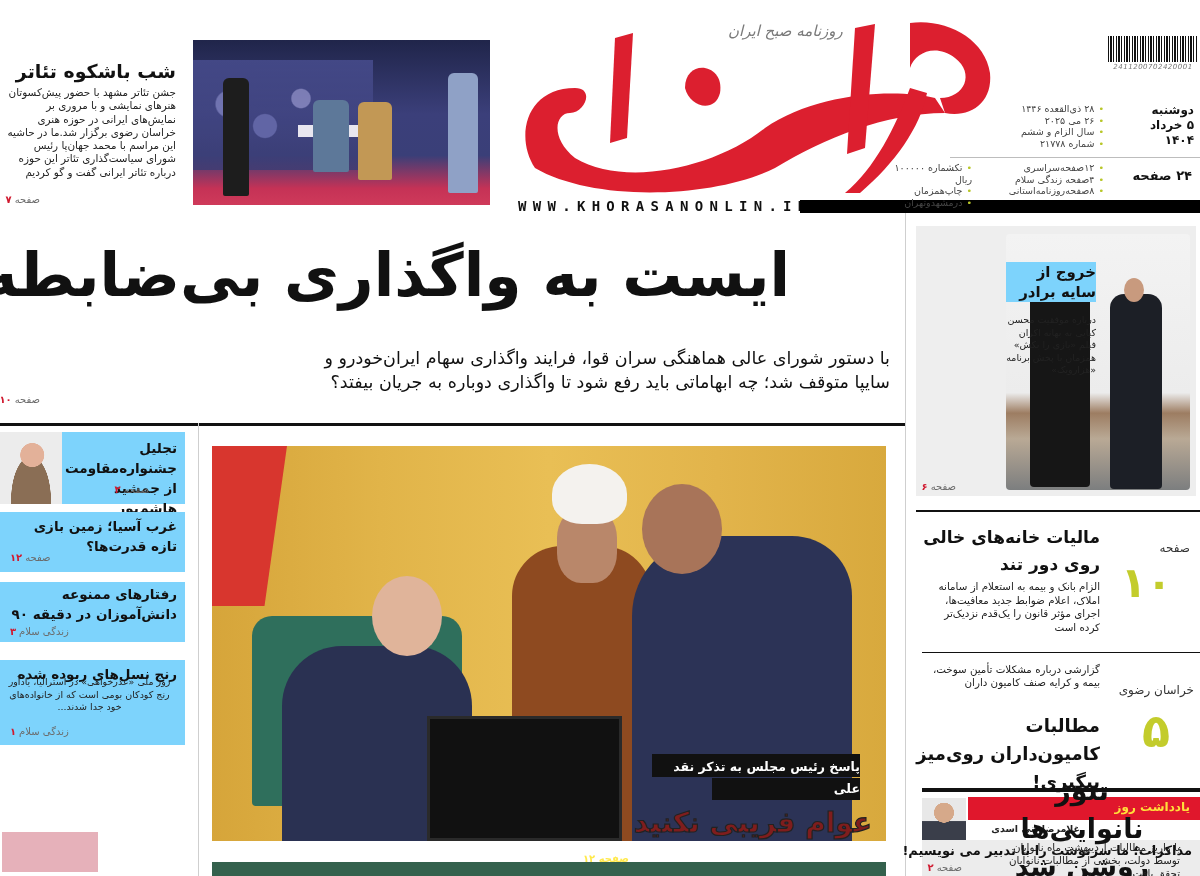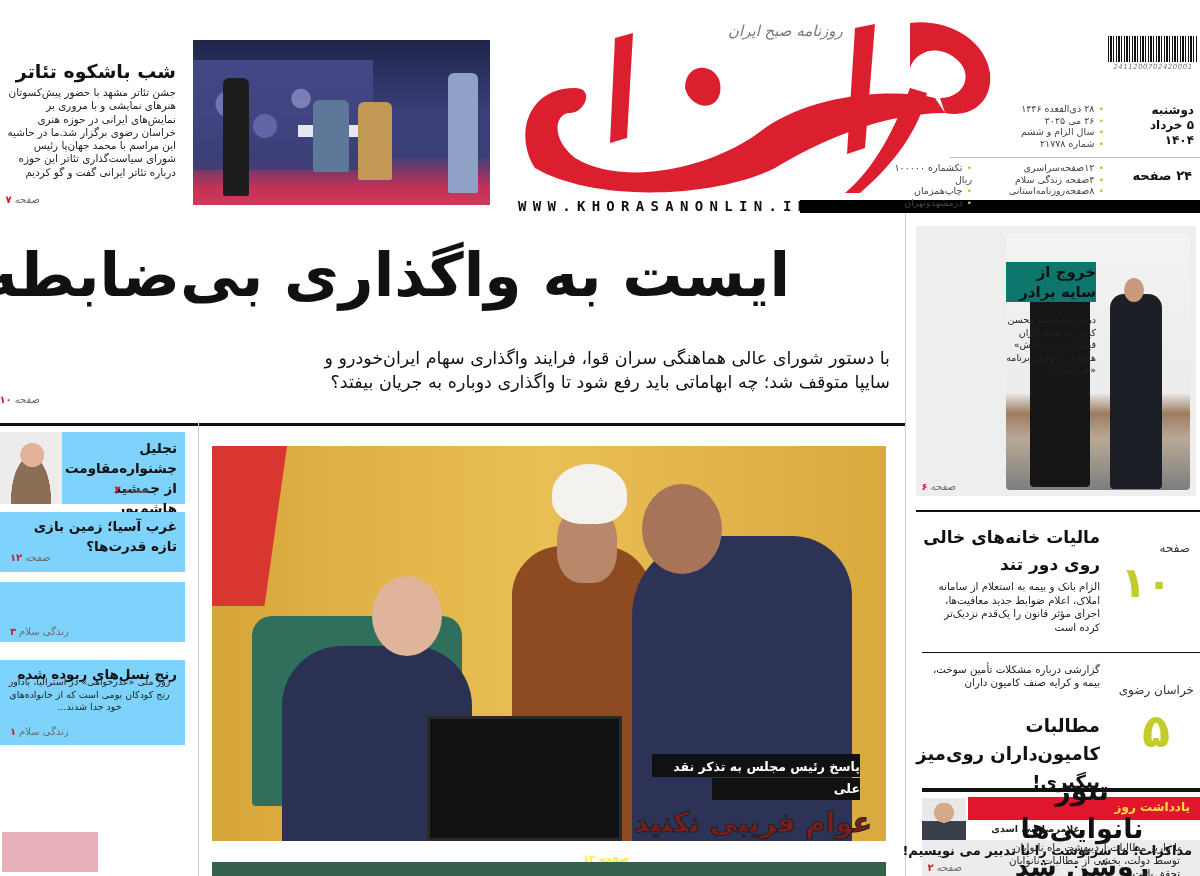--- a/index.html
+++ b/index.html
@@ -55,21 +55,21 @@
 
     
     #film-box { left: 916px; top: 226px; width: 280px; height: 270px; background: #eeeeee; }
     #film-photo { left: 1006px; top: 234px; width: 184px; height: 256px; background: linear-gradient(180deg, #f3f3f3 0%, #ececec 62%, #9d7d62 70%, #b9a995 80%, #7c7e7f 100%); overflow: hidden; border-radius: 4px; }
     #film-photo .fig { position: absolute; background: #161616; border-radius: 14px 14px 4px 4px; }
     #film-photo .f1 { left: 24px; top: 48px; width: 60px; height: 205px; }
     #film-photo .f2 { left: 104px; top: 60px; width: 52px; height: 195px; background: #1c1f26; }
     #film-photo .head { position: absolute; background: #c89a7e; border-radius: 50%; }
     #film-photo .h1 { left: 42px; top: 30px; width: 22px; height: 26px; }
     #film-photo .h2 { left: 118px; top: 44px; width: 20px; height: 24px; }
-    #film-title { right: 104px; top: 262px; width: 90px; font-size: 15px; font-weight: bold; line-height: 20px; text-align: right; background: #0f766e; }
+    #film-title { right: 104px; top: 262px; width: 90px; font-size: 15px; font-weight: bold; line-height: 20px; text-align: right; background: #7dd3fc; }
     #film-body { right: 104px; top: 314px; width: 95px; font-size: 9.5px; line-height: 12.5px; text-align: right; color: #222; }
     #film-page { right: 244px; top: 481px; }
 
     
     #rule-r1 { left: 916px; top: 510px; width: 284px; height: 2px; }
     #rule-r2 { left: 922px; top: 652px; width: 278px; height: 1px; }
     #rule-r3 { left: 922px; top: 788px; width: 278px; height: 4px; }
 
     
     #tax-title { right: 100px; top: 524px; width: 190px; font-size: 17px; font-weight: bold; line-height: 27px; text-align: right; }
@@ -244,20 +244,21 @@
     <span>صفحه</span><span class="num">۲</span>
   </div>
 </div>
 <div id="lb2" class="lbox">
   <div class="lbox-title" style="top:4px; width:170px;">غرب آسیا؛ زمین بازی تازه قدرت‌ها؟</div>
   <div class="lbox-page pg" style="left:10px; top:40px;">
     <span>صفحه</span><span class="num">۱۲</span>
   </div>
 </div>
 <div id="lb3" class="lbox">
+  <div class="lbox-title" style="top:2px; width:170px;">رفتارهای ممنوعه دانش‌آموزان در دقیقه ۹۰</div>
   <div class="lbox-page pg" style="left:10px; top:44px;">
     <span>زندگی سلام</span><span class="num">۳</span>
   </div>
 </div>
 <div id="lb4" class="lbox">
   <div class="lbox-title" style="top:4px; width:175px;">رنج نسل‌های ربوده شده</div>
   <div class="lbox-body" style="top:16px; width:175px;text-align:center;">روز ملی «عذرخواهی» در استرالیا، یادآور رنج کودکان بومی است که از خانواده‌های خود جدا شدند...</div>
   <div class="lbox-page pg" style="left:10px; top:66px;">
     <span>زندگی سلام</span><span class="num">۱</span>
   </div>

